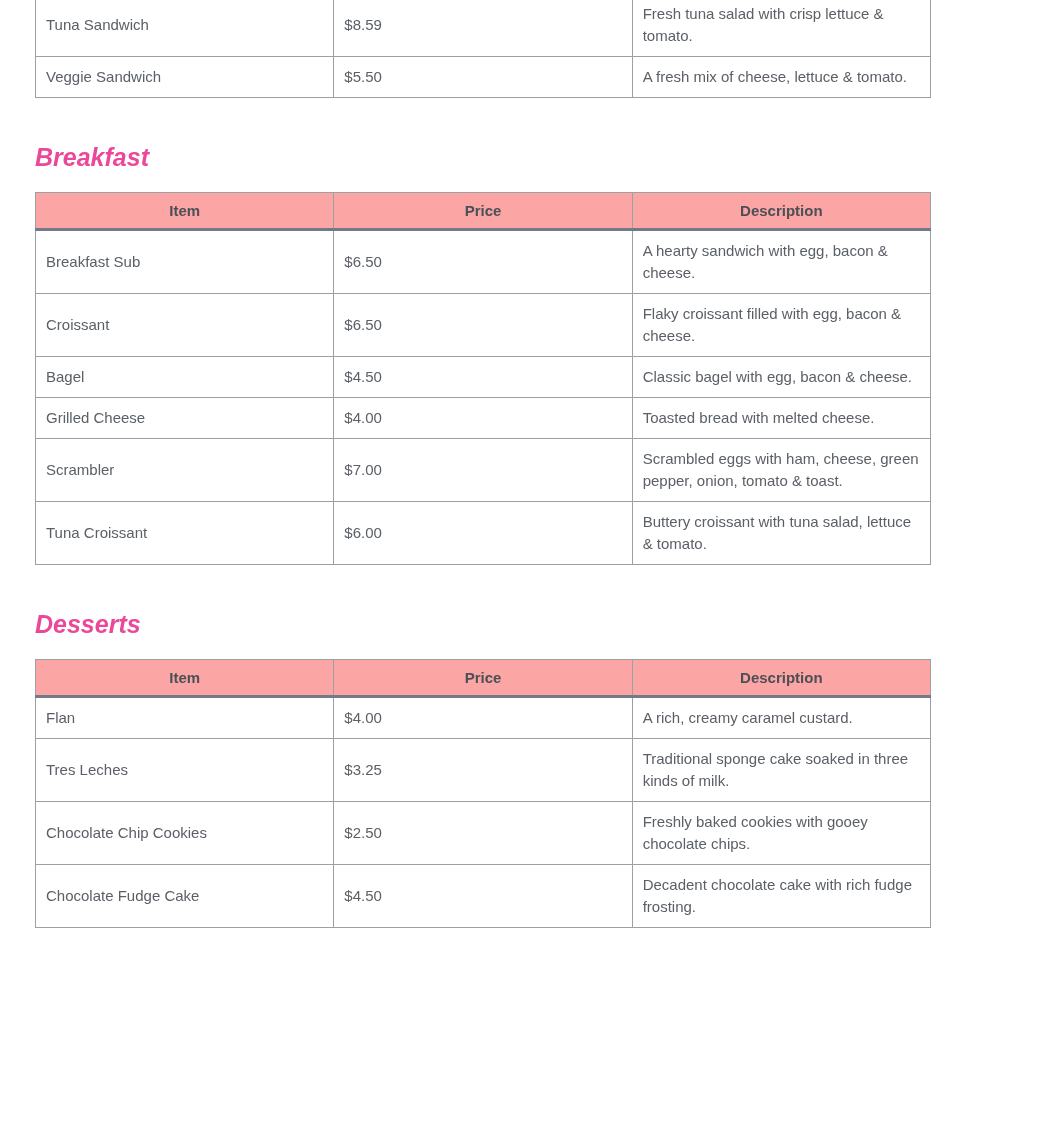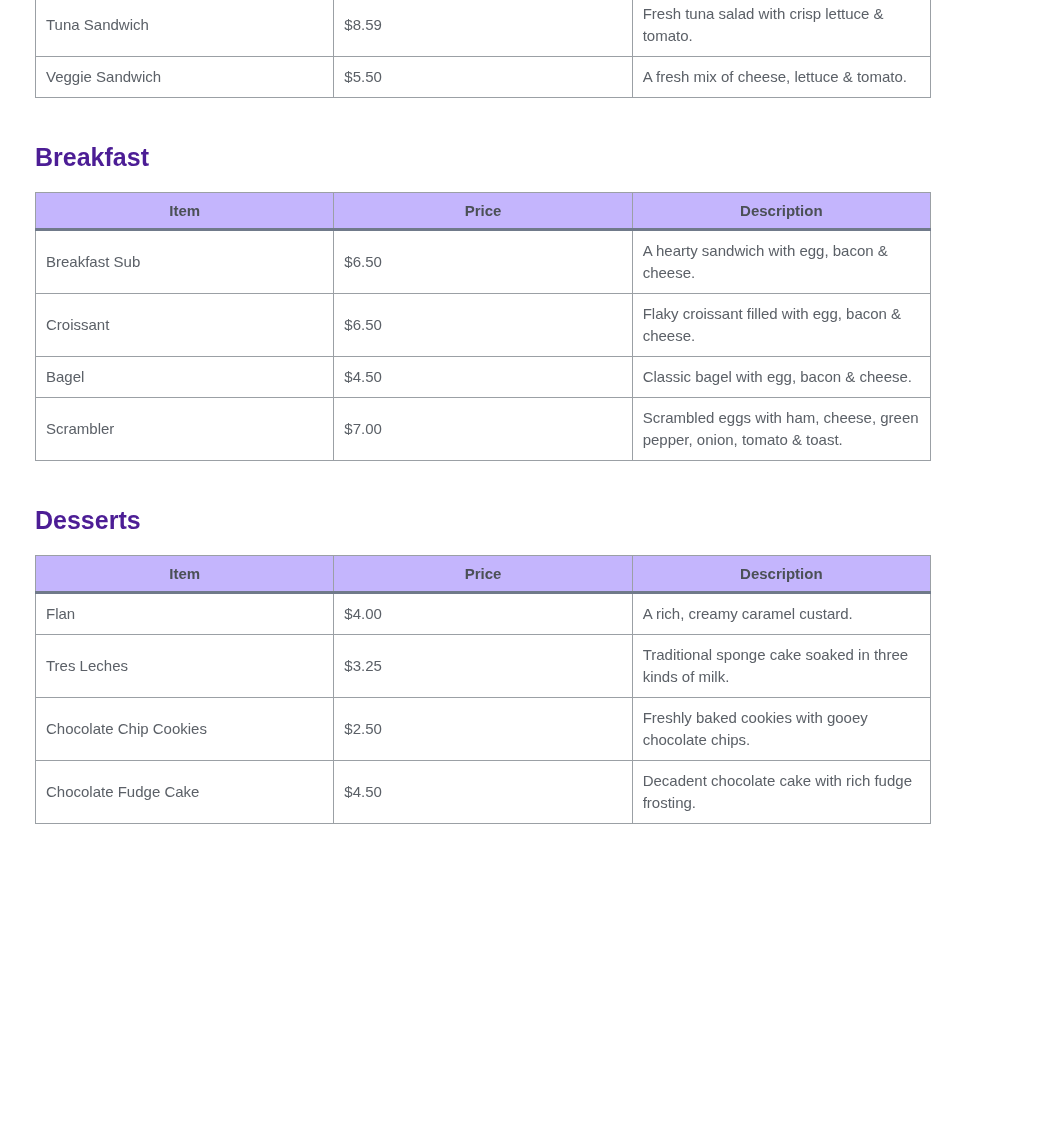--- a/index.html
+++ b/index.html
@@ -13,39 +13,40 @@
     box-sizing: border-box;
     width: 966px;
     padding: 0 35px;
   }
   .table-clip { overflow: hidden; }
   .table-clip table { margin-top: -7px; }
 
   h2.section-title {
     font-size: 25px;
     font-weight: 700;
-    color: #4c1d95;
+    color: #ec4899;
     margin: 45px 0 20px 0;
+    font-style: italic;
   }
 
   table.menu-table {
     border-collapse: collapse;
     width: 100%;
     table-layout: fixed;
   }
   table.menu-table th,
   table.menu-table td {
     border: 1px solid #9ba0a5;
   }
   table.menu-table th {
     padding: 9px 10px;
     font-size: 15px;
     font-weight: 700;
     color: #4b5056;
-    background: #c4b5fd;
+    background: #fca5a5;
     border-bottom: 3px solid #707a8a;
   }
   table.menu-table td {
     padding: 9px 10px;
     font-size: 15px;
     line-height: 22px;
     color: #5b6067;
     text-align: left;
     vertical-align: middle;
     background: #ffffff;
@@ -93,23 +94,33 @@
             <td>Croissant</td>
             <td>$6.50</td>
             <td>Flaky croissant filled with egg, bacon &amp; cheese.</td>
           </tr>
           <tr>
             <td>Bagel</td>
             <td>$4.50</td>
             <td>Classic bagel with egg, bacon &amp; cheese.</td>
           </tr>
           <tr>
+            <td>Grilled Cheese</td>
+            <td>$4.00</td>
+            <td>Toasted bread with melted cheese.</td>
+          </tr>
+          <tr>
             <td>Scrambler</td>
             <td>$7.00</td>
             <td>Scrambled eggs with ham, cheese, green pepper, onion, tomato &amp; toast.</td>
+          </tr>
+          <tr>
+            <td>Tuna Croissant</td>
+            <td>$6.00</td>
+            <td>Buttery croissant with tuna salad, lettuce &amp; tomato.</td>
           </tr>
         </tbody>
       </table>
       <h2 class="section-title">Desserts</h2>
       <table class="menu-table">
         <thead>
           <tr>
             <th>Item</th>
             <th>Price</th>
             <th>Description</th>

